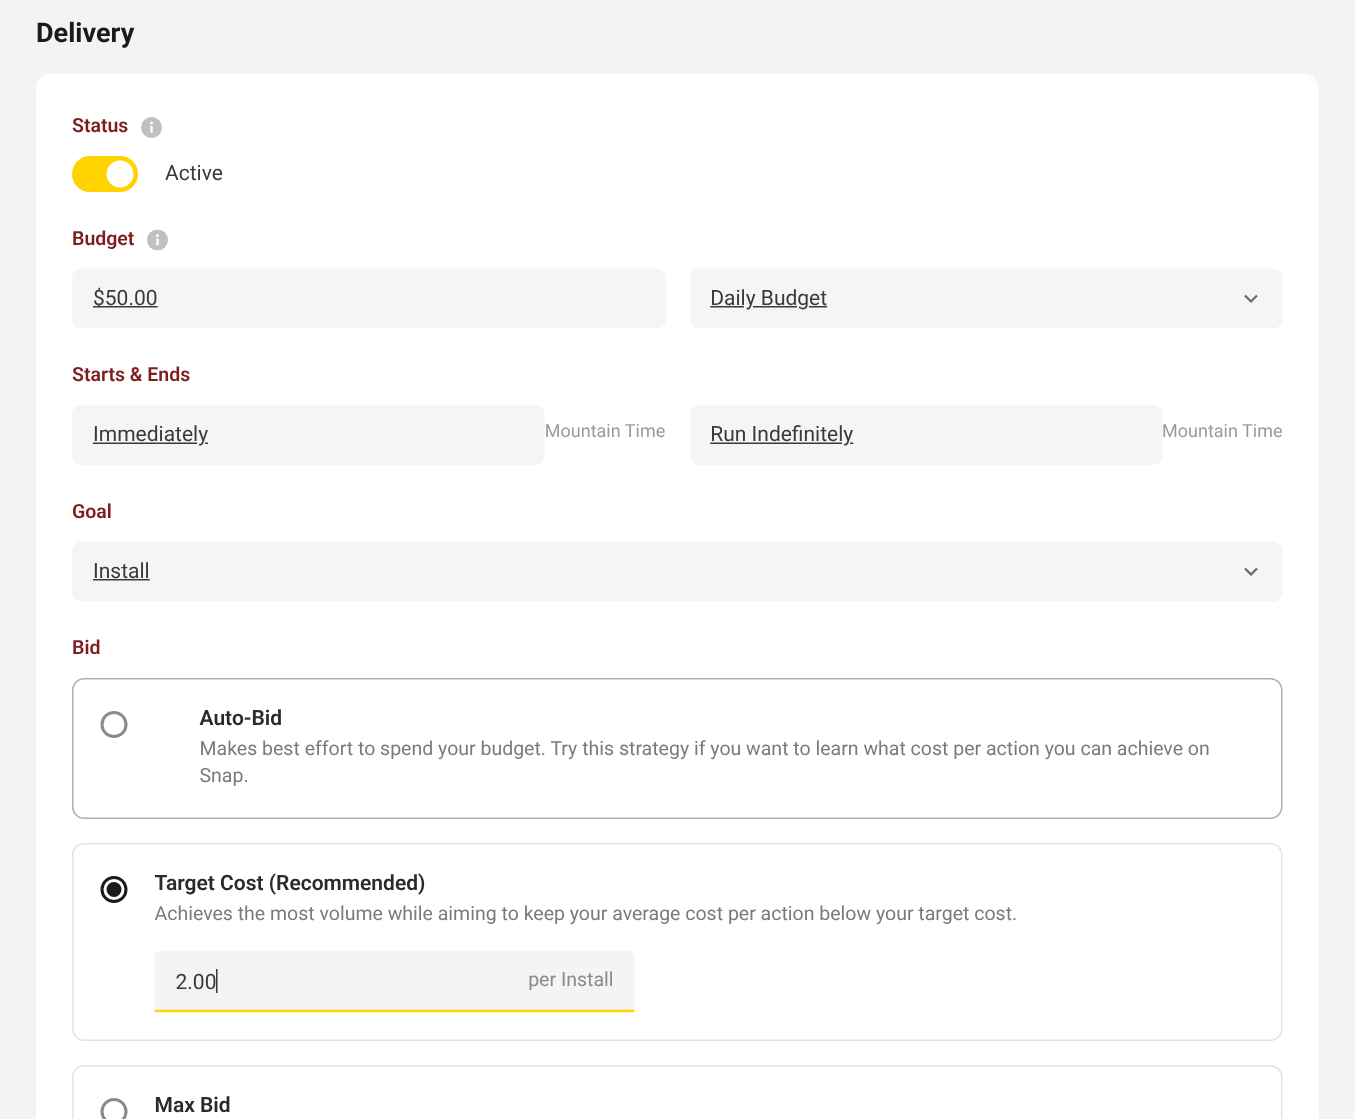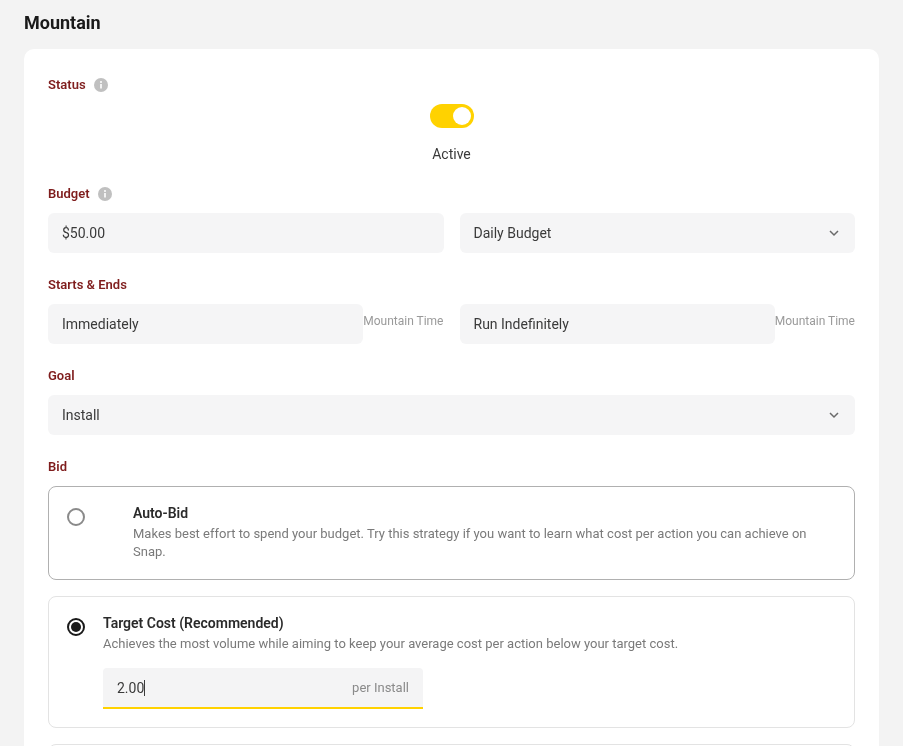--- a/index.html
+++ b/index.html
@@ -46,21 +46,20 @@
       height: 14px;
       color: #c0c0c0;
       display: inline-flex;
       align-items: center;
       justify-content: center;
     }
     .toggle-row {
       display: flex;
       align-items: center;
       gap: 18px;
-      flex-direction: column;
     }
     .toggle {
       width: 44px;
       height: 24px;
       background: #ffd200;
       border-radius: 999px;
       position: relative;
       cursor: pointer;
     }
     .toggle-knob {
@@ -84,20 +83,21 @@
       flex: 1;
       background: #f5f5f6;
       border: none;
       border-radius: 6px;
       padding: 12px 14px;
       font-size: 14px;
       color: #3a3a3a;
       display: flex;
       align-items: center;
       justify-content: space-between;
+      text-decoration: underline;
     }
     .select-box {
       cursor: pointer;
     }
     .chevron {
       color: #6a6a6a;
       display: inline-flex;
     }
     .col-wrap {
       flex: 1;
@@ -187,21 +187,21 @@
     }
     .target-suffix {
       font-size: 13px;
       color: #8a8a8a;
     }
   </style>
 </head>
 <body>
 
 <div class="page-header">
-  <div class="page-title">Mountain</div>
+  <div class="page-title">Delivery</div>
 </div>
 
 <div class="card">
 
   <div class="section">
     <div class="label-row">
       <span class="field-label">Status</span>
       <span class="info-icon">
         <svg width="14" height="14" viewBox="0 0 14 14" fill="currentColor">
             <circle cx="7" cy="7" r="7"></circle>

